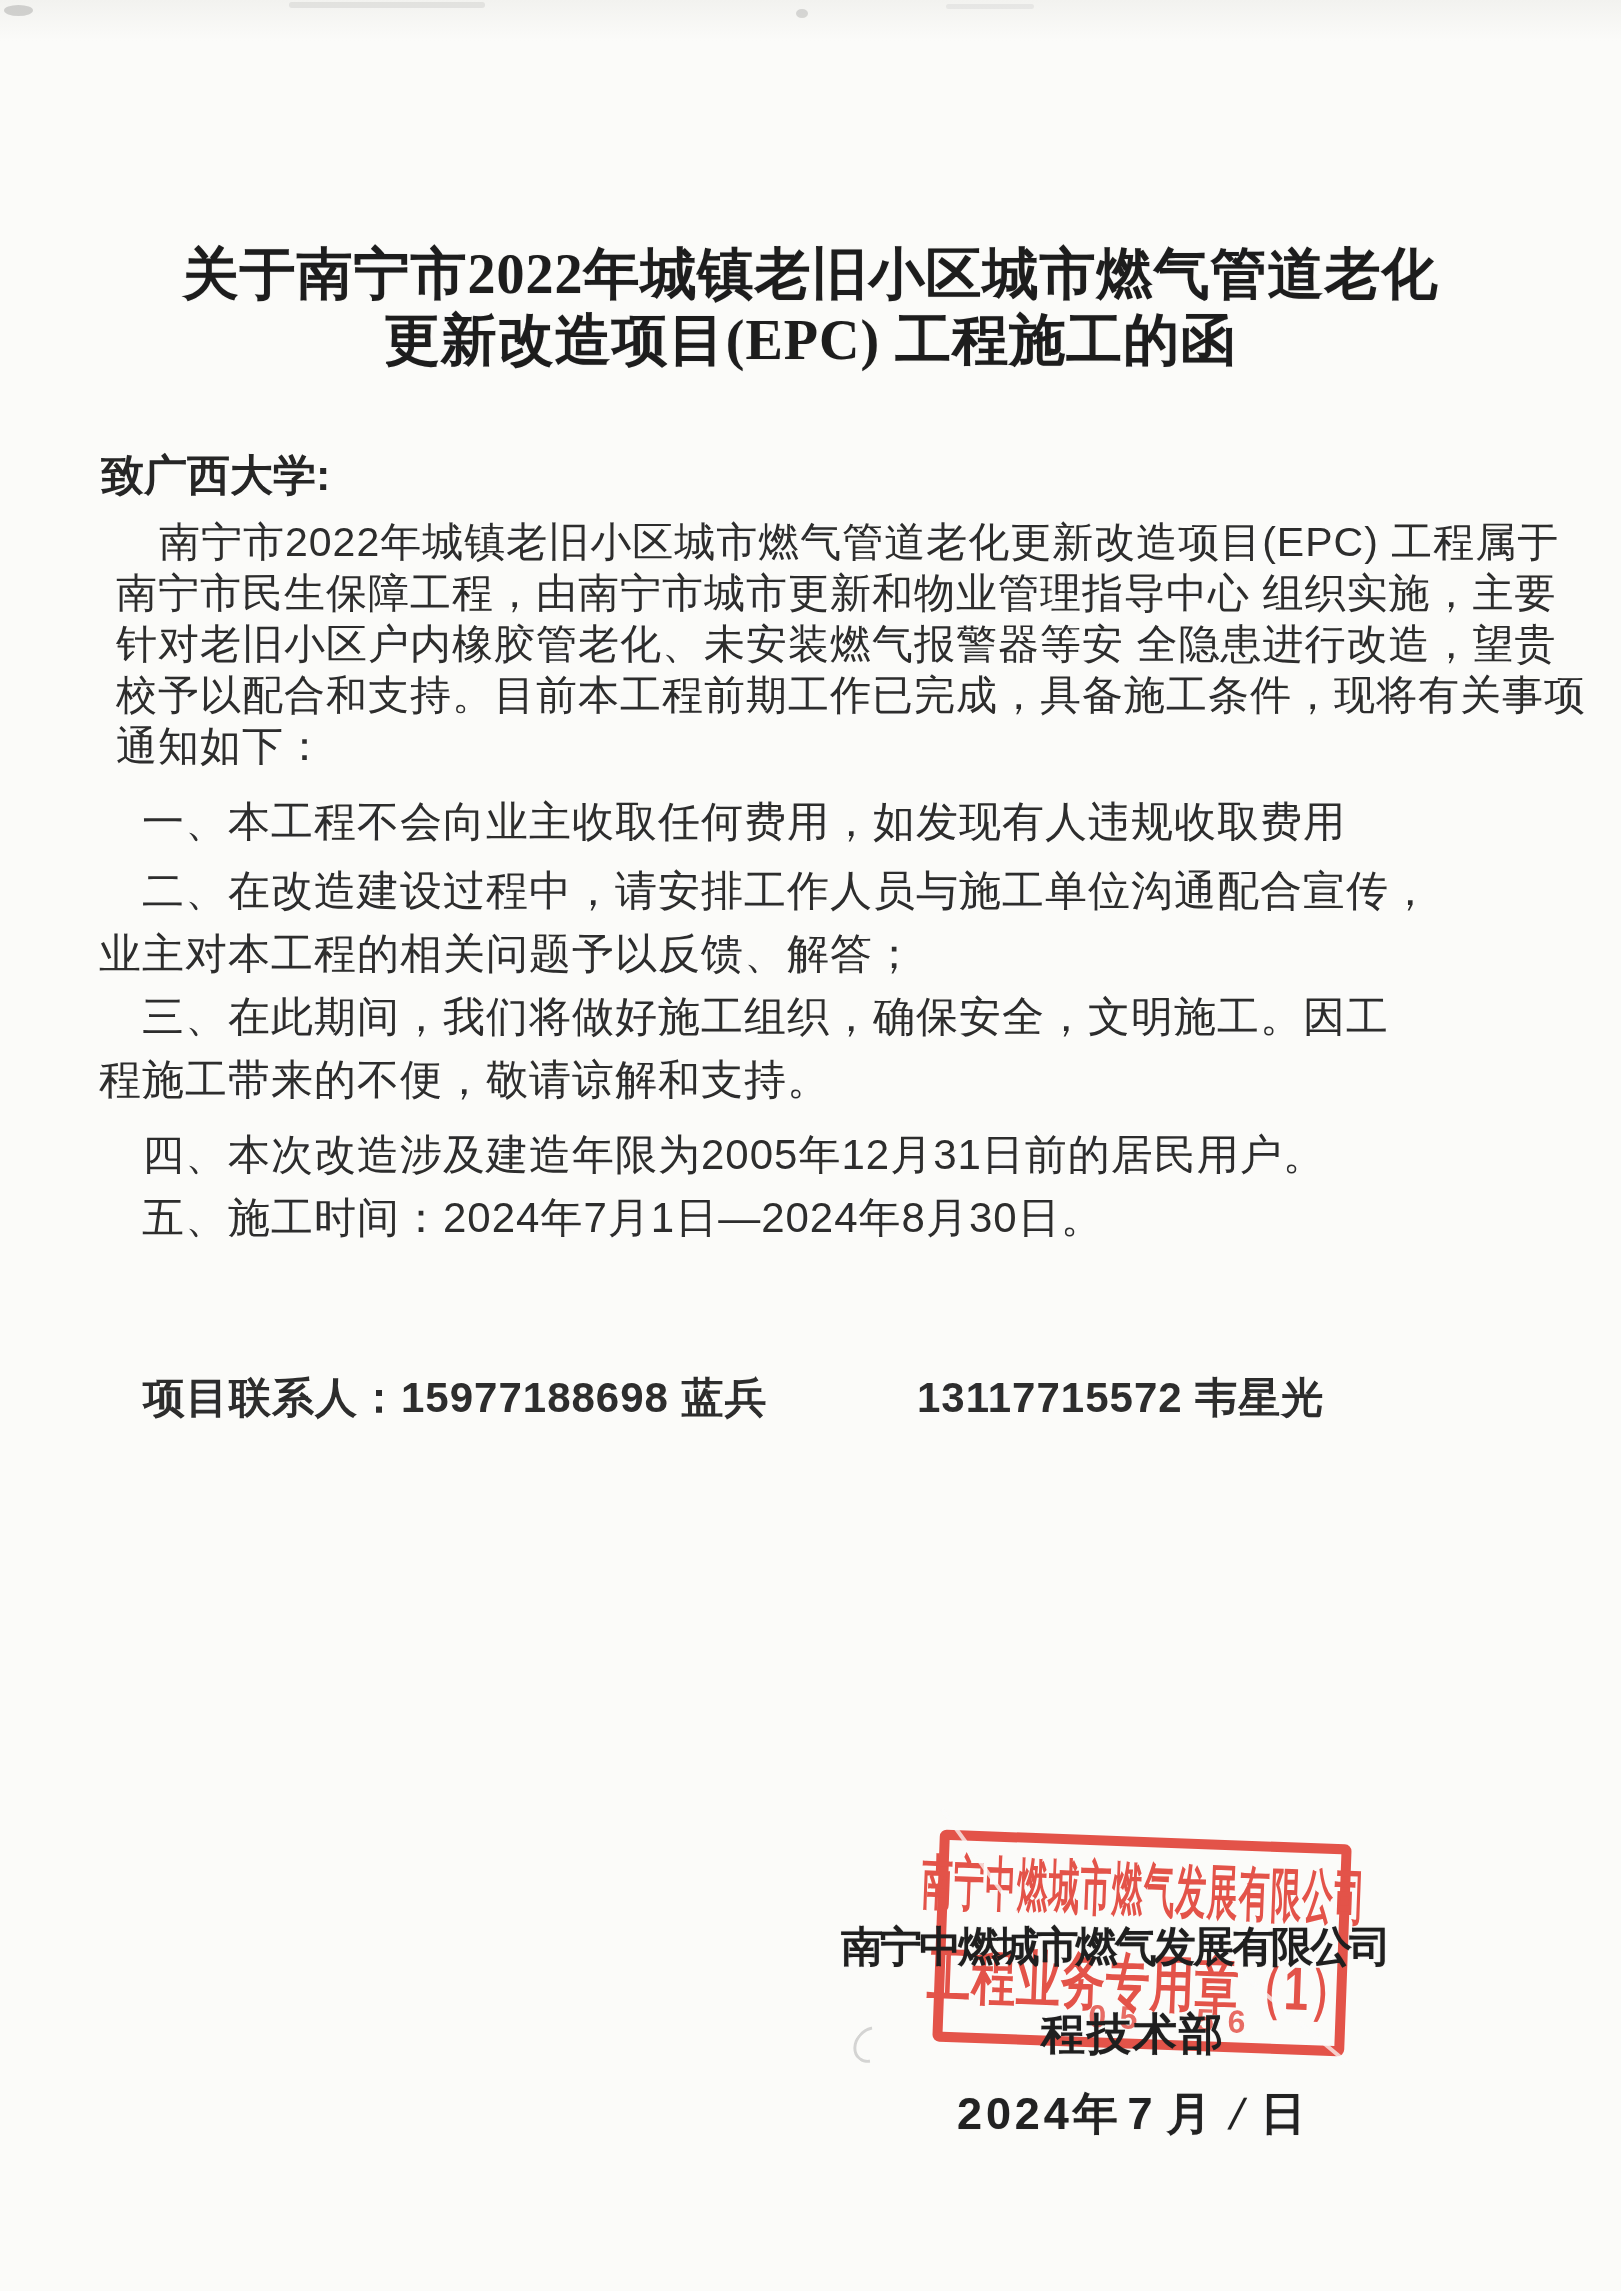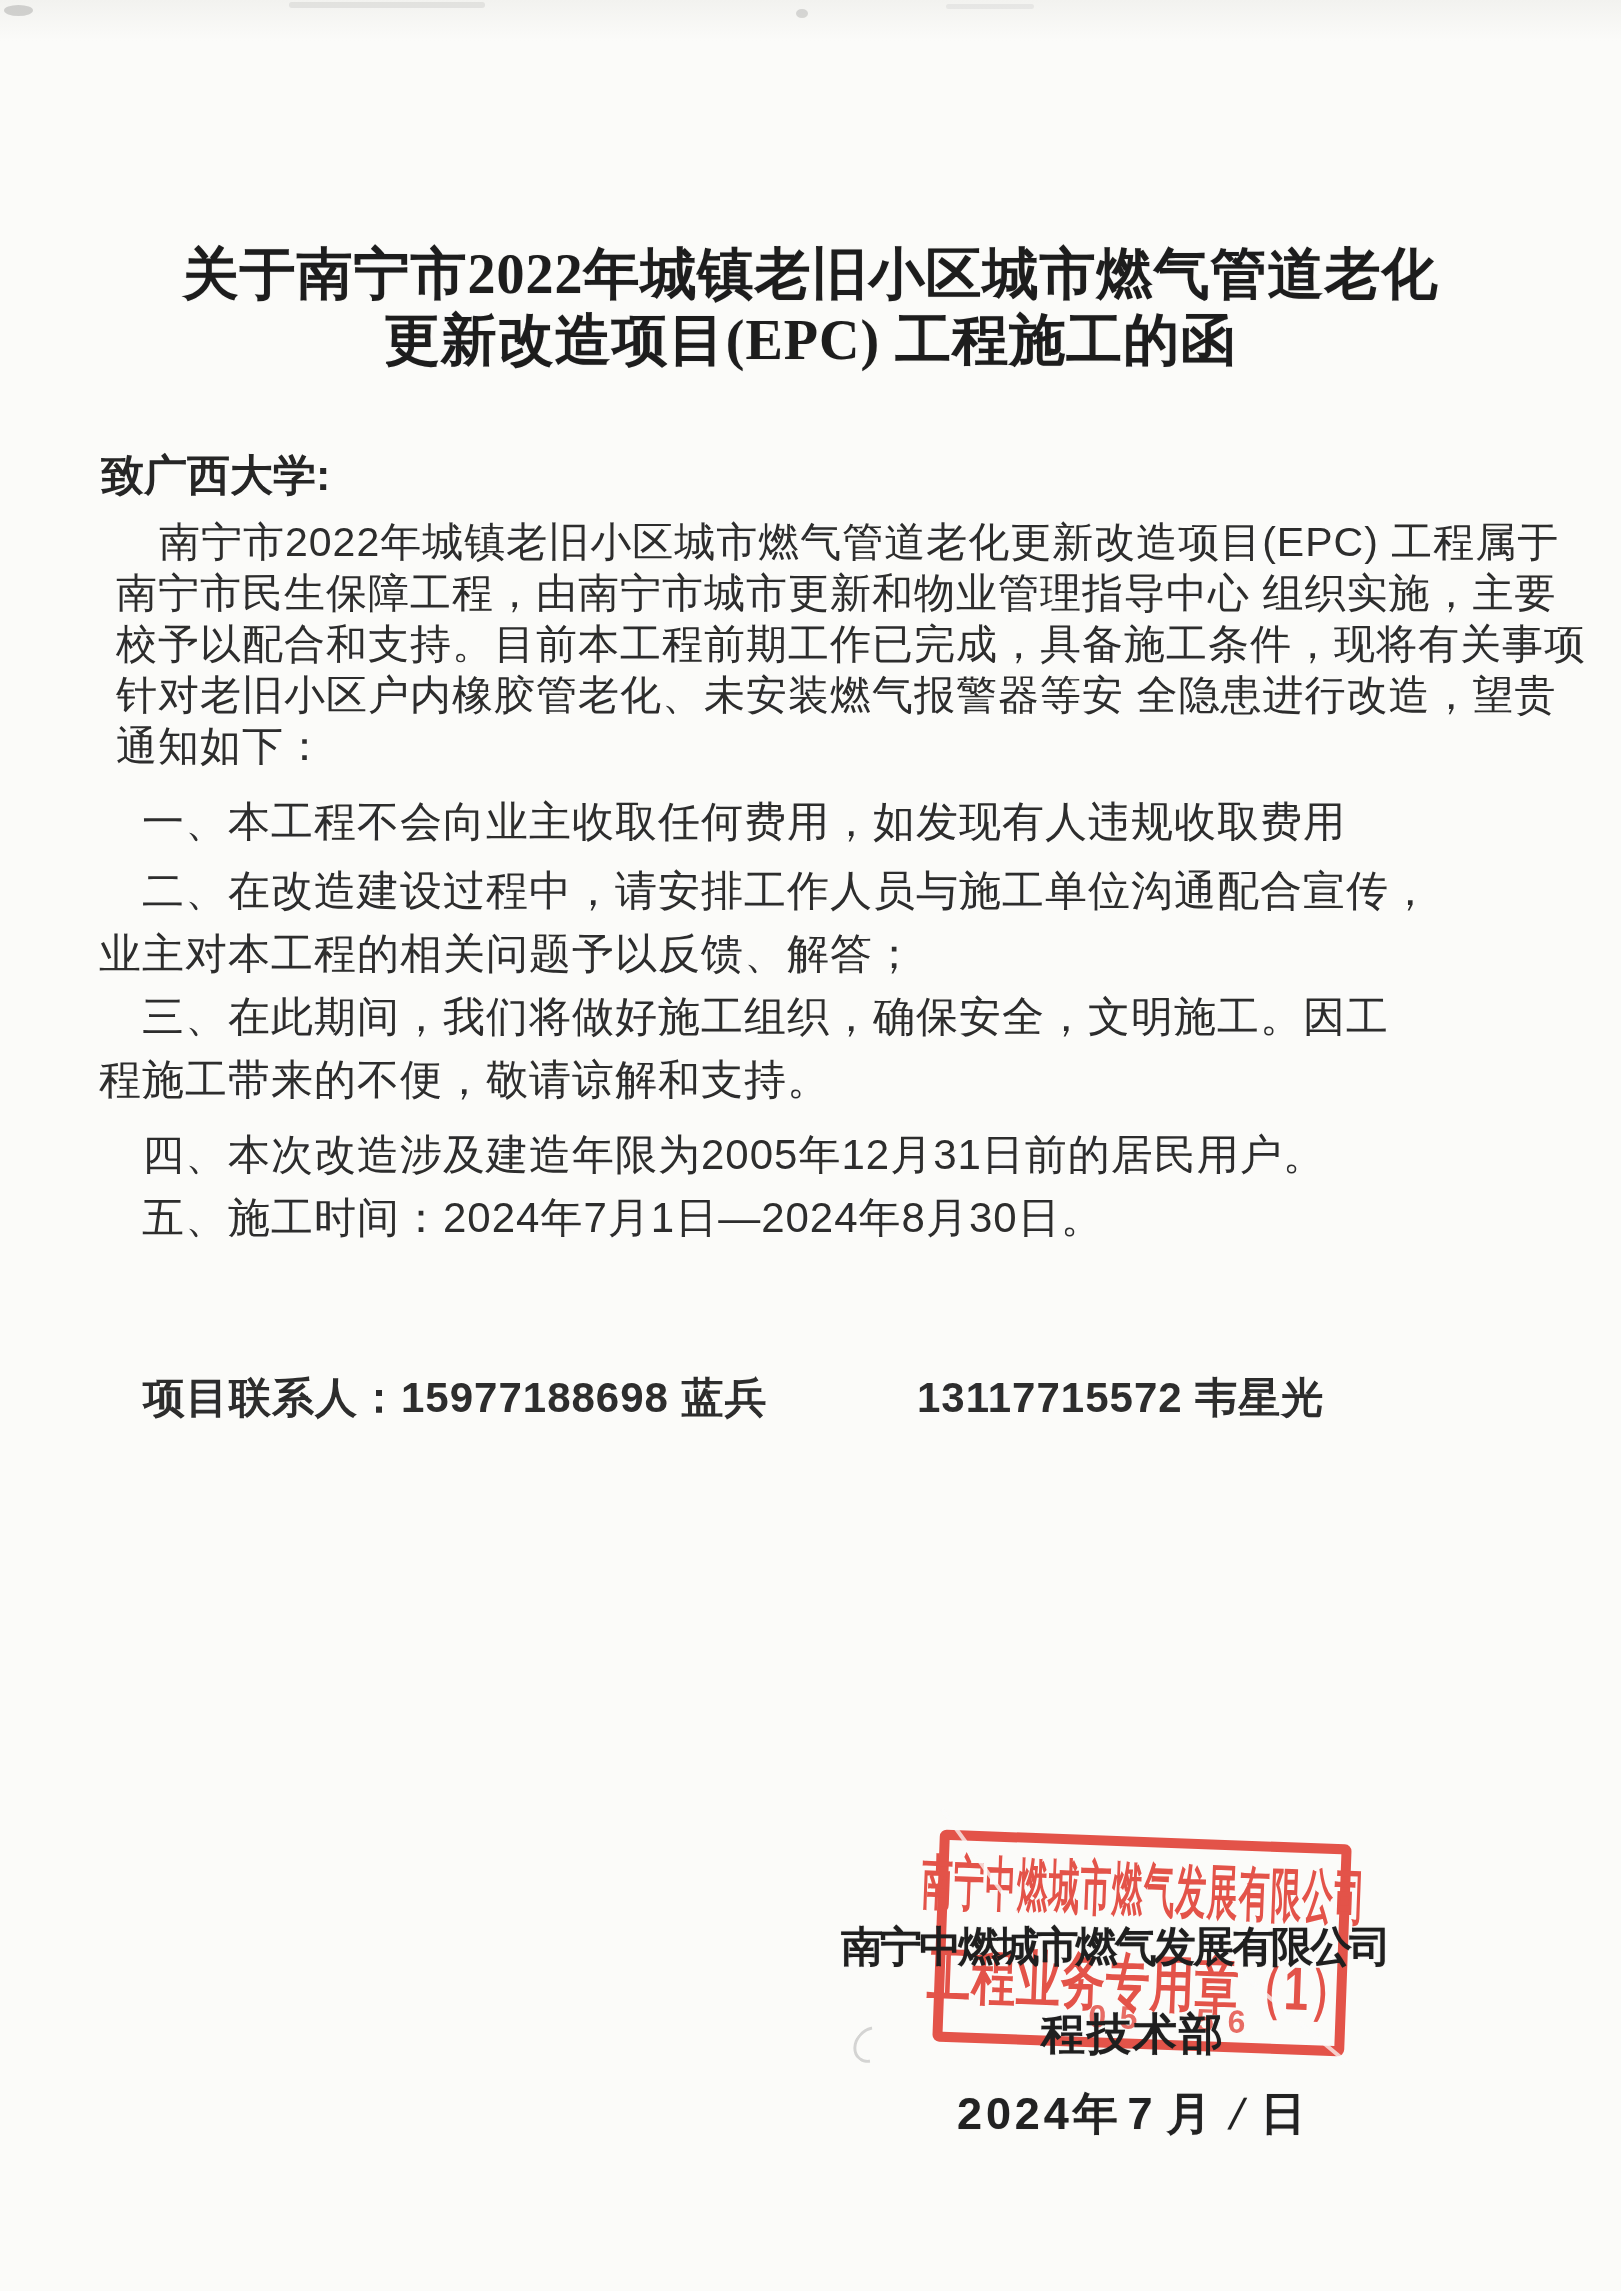--- a/index.html
+++ b/index.html
@@ -138,22 +138,22 @@
   <div class="title">
     <div>关于南宁市2022年城镇老旧小区城市燃气管道老化</div>
     <div>更新改造项目(EPC) 工程施工的函</div>
   </div>
 
   <div class="salutation">致广西大学:</div>
 
   <div class="paragraph">
     <div class="indent">南宁市2022年城镇老旧小区城市燃气管道老化更新改造项目(EPC) 工程属于</div>
     <div>南宁市民生保障工程，由南宁市城市更新和物业管理指导中心 组织实施，主要</div>
+    <div>针对老旧小区户内橡胶管老化、未安装燃气报警器等安 全隐患进行改造，望贵</div>
     <div>校予以配合和支持。目前本工程前期工作已完成，具备施工条件，现将有关事项</div>
-    <div>针对老旧小区户内橡胶管老化、未安装燃气报警器等安 全隐患进行改造，望贵</div>
     <div>通知如下：</div>
   </div>
 
   <div class="items">
     <div class="indent">一、本工程不会向业主收取任何费用，如发现有人违规收取费用</div>
     <div class="indent gap6">二、在改造建设过程中，请安排工作人员与施工单位沟通配合宣传，</div>
     <div>业主对本工程的相关问题予以反馈、解答；</div>
     <div class="indent">三、在此期间，我们将做好施工组织，确保安全，文明施工。因工</div>
     <div>程施工带来的不便，敬请谅解和支持。</div>
     <div class="indent gap12">四、本次改造涉及建造年限为2005年12月31日前的居民用户。</div>

